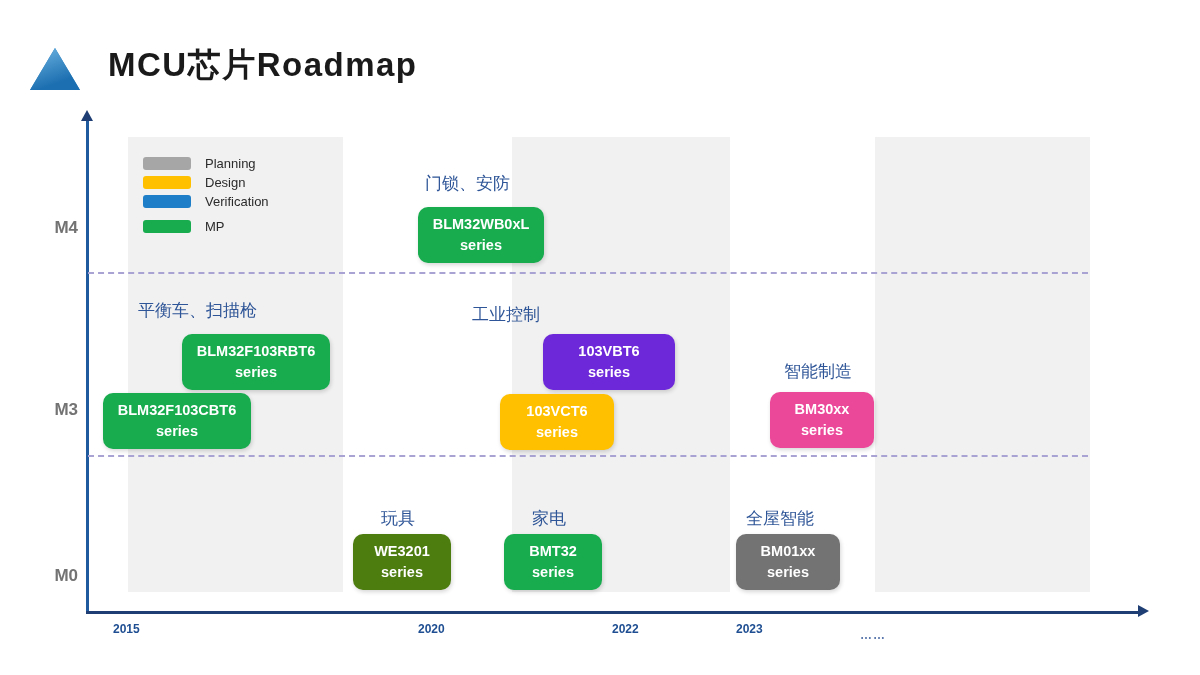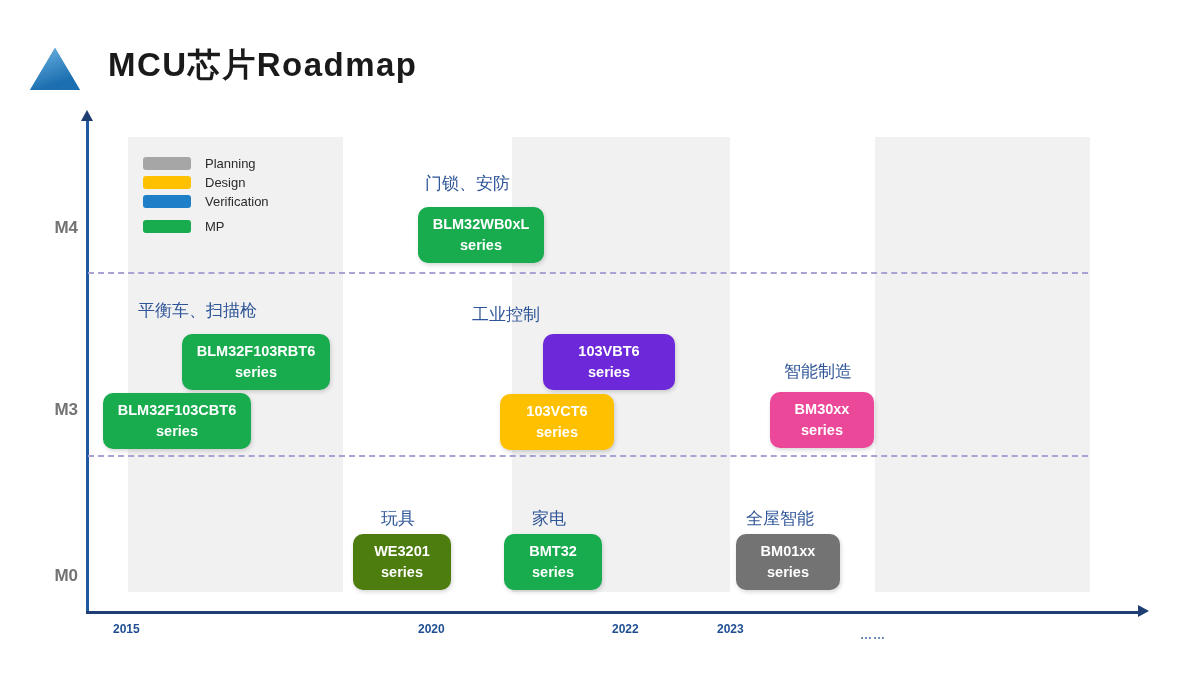--- a/index.html
+++ b/index.html
@@ -235,21 +235,21 @@
   <div class="divider" style="top:272px;"></div>
   <div class="divider" style="top:455px;"></div>
 
   <div class="ylabel" style="top:218px;">M4</div>
   <div class="ylabel" style="top:400px;">M3</div>
   <div class="ylabel" style="top:566px;">M0</div>
 
   <div class="xlabel" style="left:113px;">2015</div>
   <div class="xlabel" style="left:418px;">2020</div>
   <div class="xlabel" style="left:576px;margin-left:36px;">2022</div>
-  <div class="xlabel" style="left:717px;text-align:right;">2023</div>
+  <div class="xlabel" style="left:736px;text-align:right;">2023</div>
   <div class="xlabel dots" style="left:860px; top:628px;">……</div>
 
   <div class="legend">
     <div class="legend-row">
       <span class="legend-swatch" style="background:#a6a6a6;"></span>
       <span class="legend-text">Planning</span>
     </div>
     <div class="legend-row">
       <span class="legend-swatch" style="background:#ffc000;"></span>
       <span class="legend-text">Design</span>

